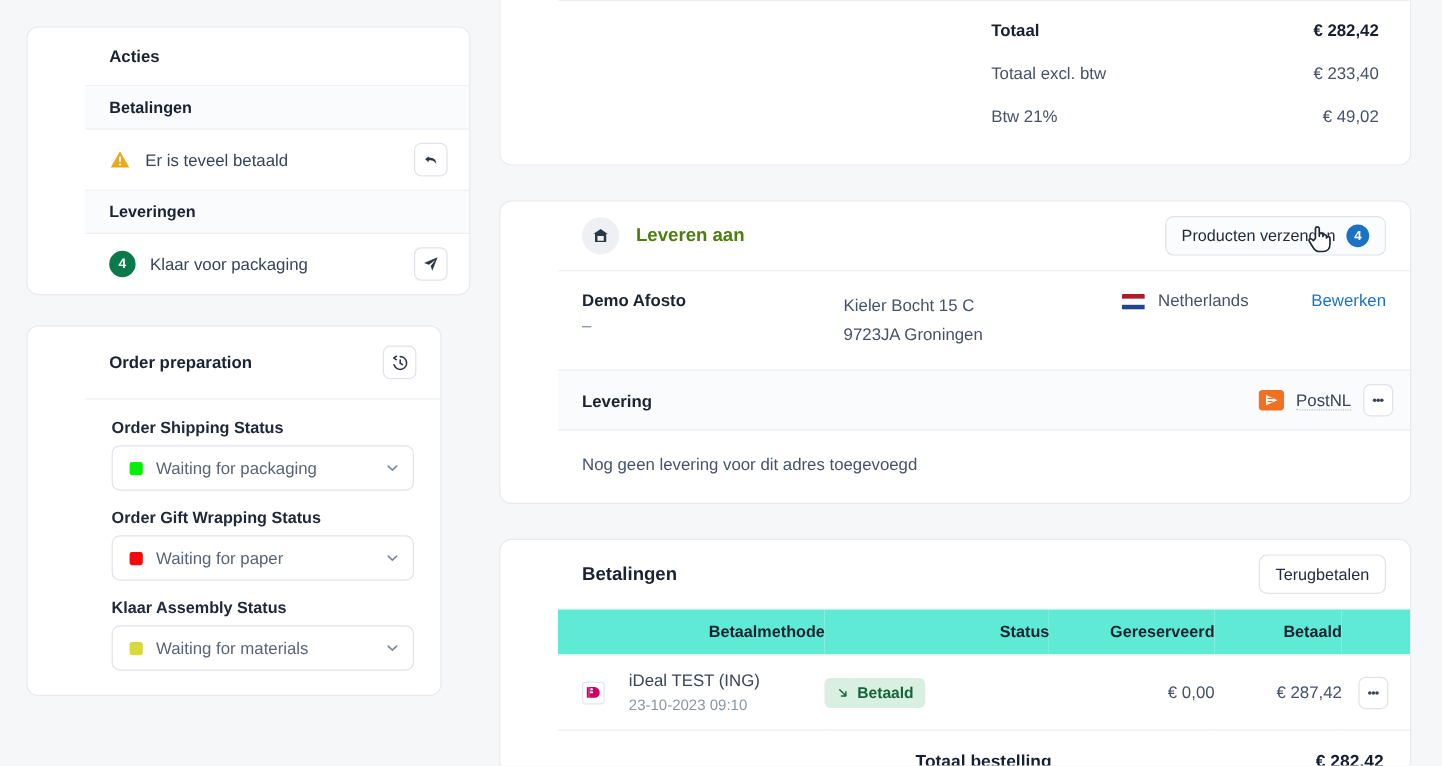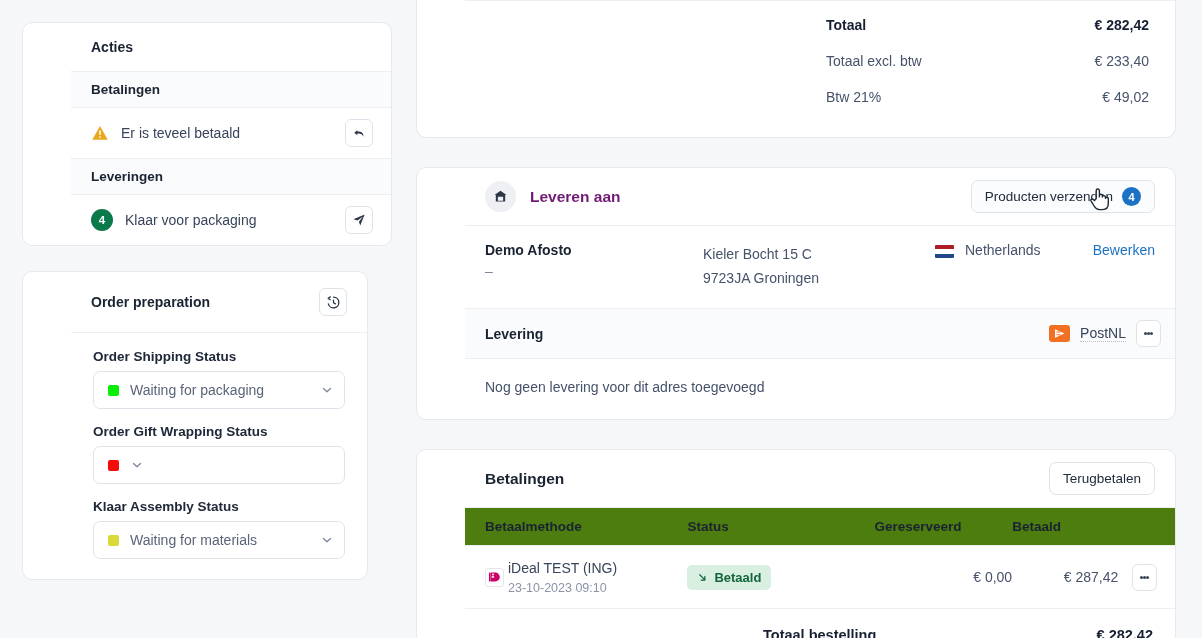--- a/index.html
+++ b/index.html
@@ -104,21 +104,21 @@
   .deliver-head {
     padding: 12px 20px 12px 20px;
     display: flex; align-items: center; gap: 14px;
     border-bottom: 1px solid #eceef2;
     min-height: 53px;
   }
   .home-circle {
     width: 31px; height: 31px; border-radius: 50%; background: #eef0f4;
     display: flex; align-items: center; justify-content: center; flex: 0 0 31px;
   }
-  .deliver-title { font-size: 15.5px; font-weight: bold; color: #701a75; flex: 1; }
+  .deliver-title { font-size: 15.5px; font-weight: bold; color: #4d7c0f; flex: 1; }
   .btn {
     border: 1px solid #dfe3e9; border-radius: 7px; background: #fbfcfd;
     padding: 0 13px; height: 33px;
     font-size: 13.5px; color: #222c3c; font-family: "Liberation Sans", sans-serif;
     display: inline-flex; align-items: center; gap: 9px; cursor: pointer;
   }
   .btn-white { background: #fff; }
   .blue-badge {
     background: #1b72c4; color: #fff; border-radius: 50%;
     width: 19px; height: 19px; font-size: 11px; font-weight: bold;
@@ -162,31 +162,31 @@
 
   
   .pay-card { margin-top: 29px; }
   .pay-head {
     padding: 12px 20px; display: flex; align-items: center; justify-content: space-between;
     border-bottom: 1px solid #eceef2; min-height: 54px;
   }
   .pay-title { font-size: 15.5px; font-weight: bold; color: #1a2332; }
   table.pay { width: 100%; border-collapse: collapse; }
   table.pay th {
-    text-align: left; font-size: 13.5px; font-weight: bold; color: #1a2332;
+    text-align: right; font-size: 13.5px; font-weight: bold; color: #1a2332;
     padding: 11px 0 11px 0; border-bottom: 1px solid #eceef2;
-    background: #4d7c0f;
+    background: #5eead4;
   }
   table.pay td { padding: 13px 0; border-bottom: 1px solid #eceef2; vertical-align: middle; }
   .c-method { padding-left: 20px !important; width: 248px; }
   .c-status { width: 212px; }
   .c-res { width: 150px; text-align: right; }
   .c-paid { width: 120px; text-align: right; }
   .c-act { width: 60px; text-align: right; padding-right: 18px !important; }
-  .method-cell { display: flex; align-items: center; gap: 4px; }
+  .method-cell { display: flex; align-items: center; gap: 20px; }
   .ideal-box {
     width: 19px; height: 19px; border: 1px solid #e3e6ec; border-radius: 3px;
     background: #fff; display: flex; align-items: center; justify-content: center; flex:0 0 19px;
   }
   .method-name { font-size: 14px; color: #37445a; }
   .method-date { font-size: 12.5px; color: #8a94a6; margin-top: 4px; }
   .status-pill {
     display: inline-flex; align-items: center; gap: 6px;
     background: #d9efe1; color: #15653c; border-radius: 5px;
     padding: 5px 10px; font-size: 13px; font-weight: bold;
@@ -261,20 +261,21 @@
             <svg class="chev" viewBox="0 0 16 16">
               <path d="M4 6.2 L8 10 L12 6.2" fill="none" stroke="#7d8798" stroke-width="1.5" stroke-linecap="round" stroke-linejoin="round"></path>
             </svg>
           </div>
         </div>
 
         <div class="field-group">
           <div class="field-label">Order Gift Wrapping Status</div>
           <div class="select">
             <span class="swatch" style="background:#f50a0a"></span>
+            <span class="select-value">Waiting for paper</span>
             <svg class="chev" viewBox="0 0 16 16">
               <path d="M4 6.2 L8 10 L12 6.2" fill="none" stroke="#7d8798" stroke-width="1.5" stroke-linecap="round" stroke-linejoin="round"></path>
             </svg>
           </div>
         </div>
 
         <div class="field-group">
           <div class="field-label">Klaar Assembly Status</div>
           <div class="select">
             <span class="swatch" style="background:#d9d93a"></span>

